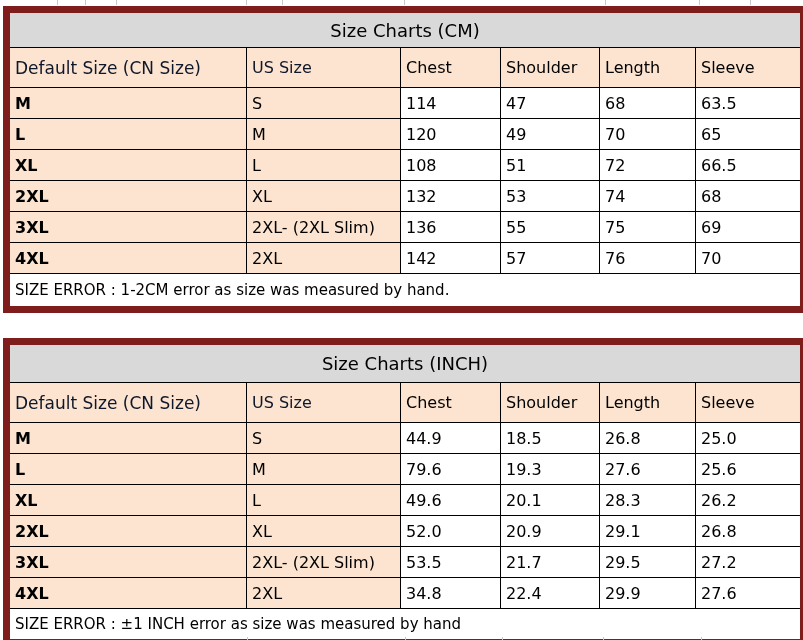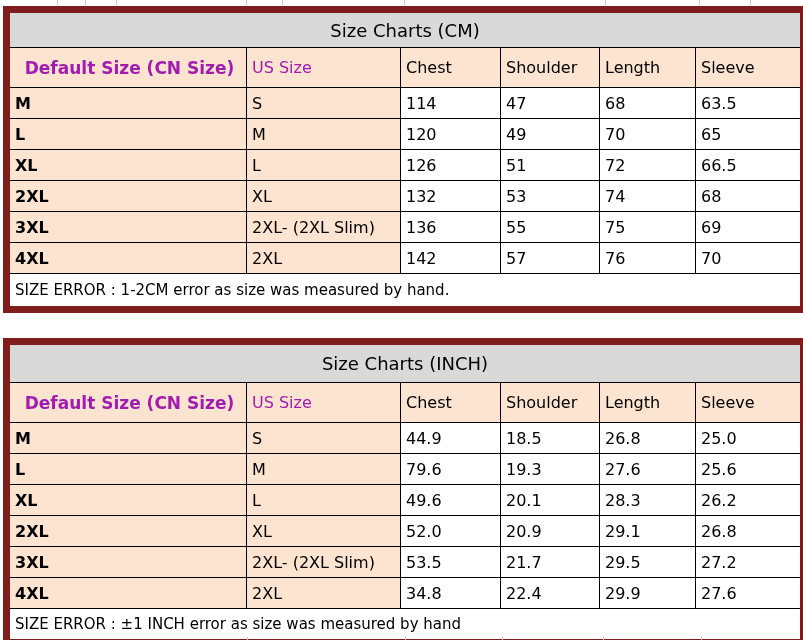--- a/index.html
+++ b/index.html
@@ -36,24 +36,24 @@
     font-size:18px;
     height:34px;
     padding:0;
   }
   #table-inch .title-row td{height:37px;}
   .header-row th{
     background:#fce4d0;
     height:39px;
   }
   .header-row th:nth-child(1){
-    color:#a21caf;font-weight:bold;font-size:17px;text-align:center;
+    color:#0f172a;font-weight:normal;font-size:17px;
   }
   .header-row th:nth-child(2){
-    color:#a21caf;font-size:16px;
+    color:#0f172a;font-size:16px;
   }
   .size-table tbody tr{height:31px;}
   .size-table tbody td:nth-child(1){font-weight:bold;background:#fce4d0;}
   .size-table tbody td:nth-child(2){background:#fce4d0;}
   .footer-row td{
     height:32px;
     font-size:15px;
     background:#ffffff;
     margin-top:16px;
   }
@@ -116,21 +116,21 @@
           <td>L</td>
           <td>M</td>
           <td>120</td>
           <td>49</td>
           <td>70</td>
           <td>65</td>
         </tr>
         <tr>
           <td>XL</td>
           <td>L</td>
-          <td>126</td>
+          <td>108</td>
           <td>51</td>
           <td>72</td>
           <td>66.5</td>
         </tr>
         <tr>
           <td>2XL</td>
           <td>XL</td>
           <td>132</td>
           <td>53</td>
           <td>74</td>

